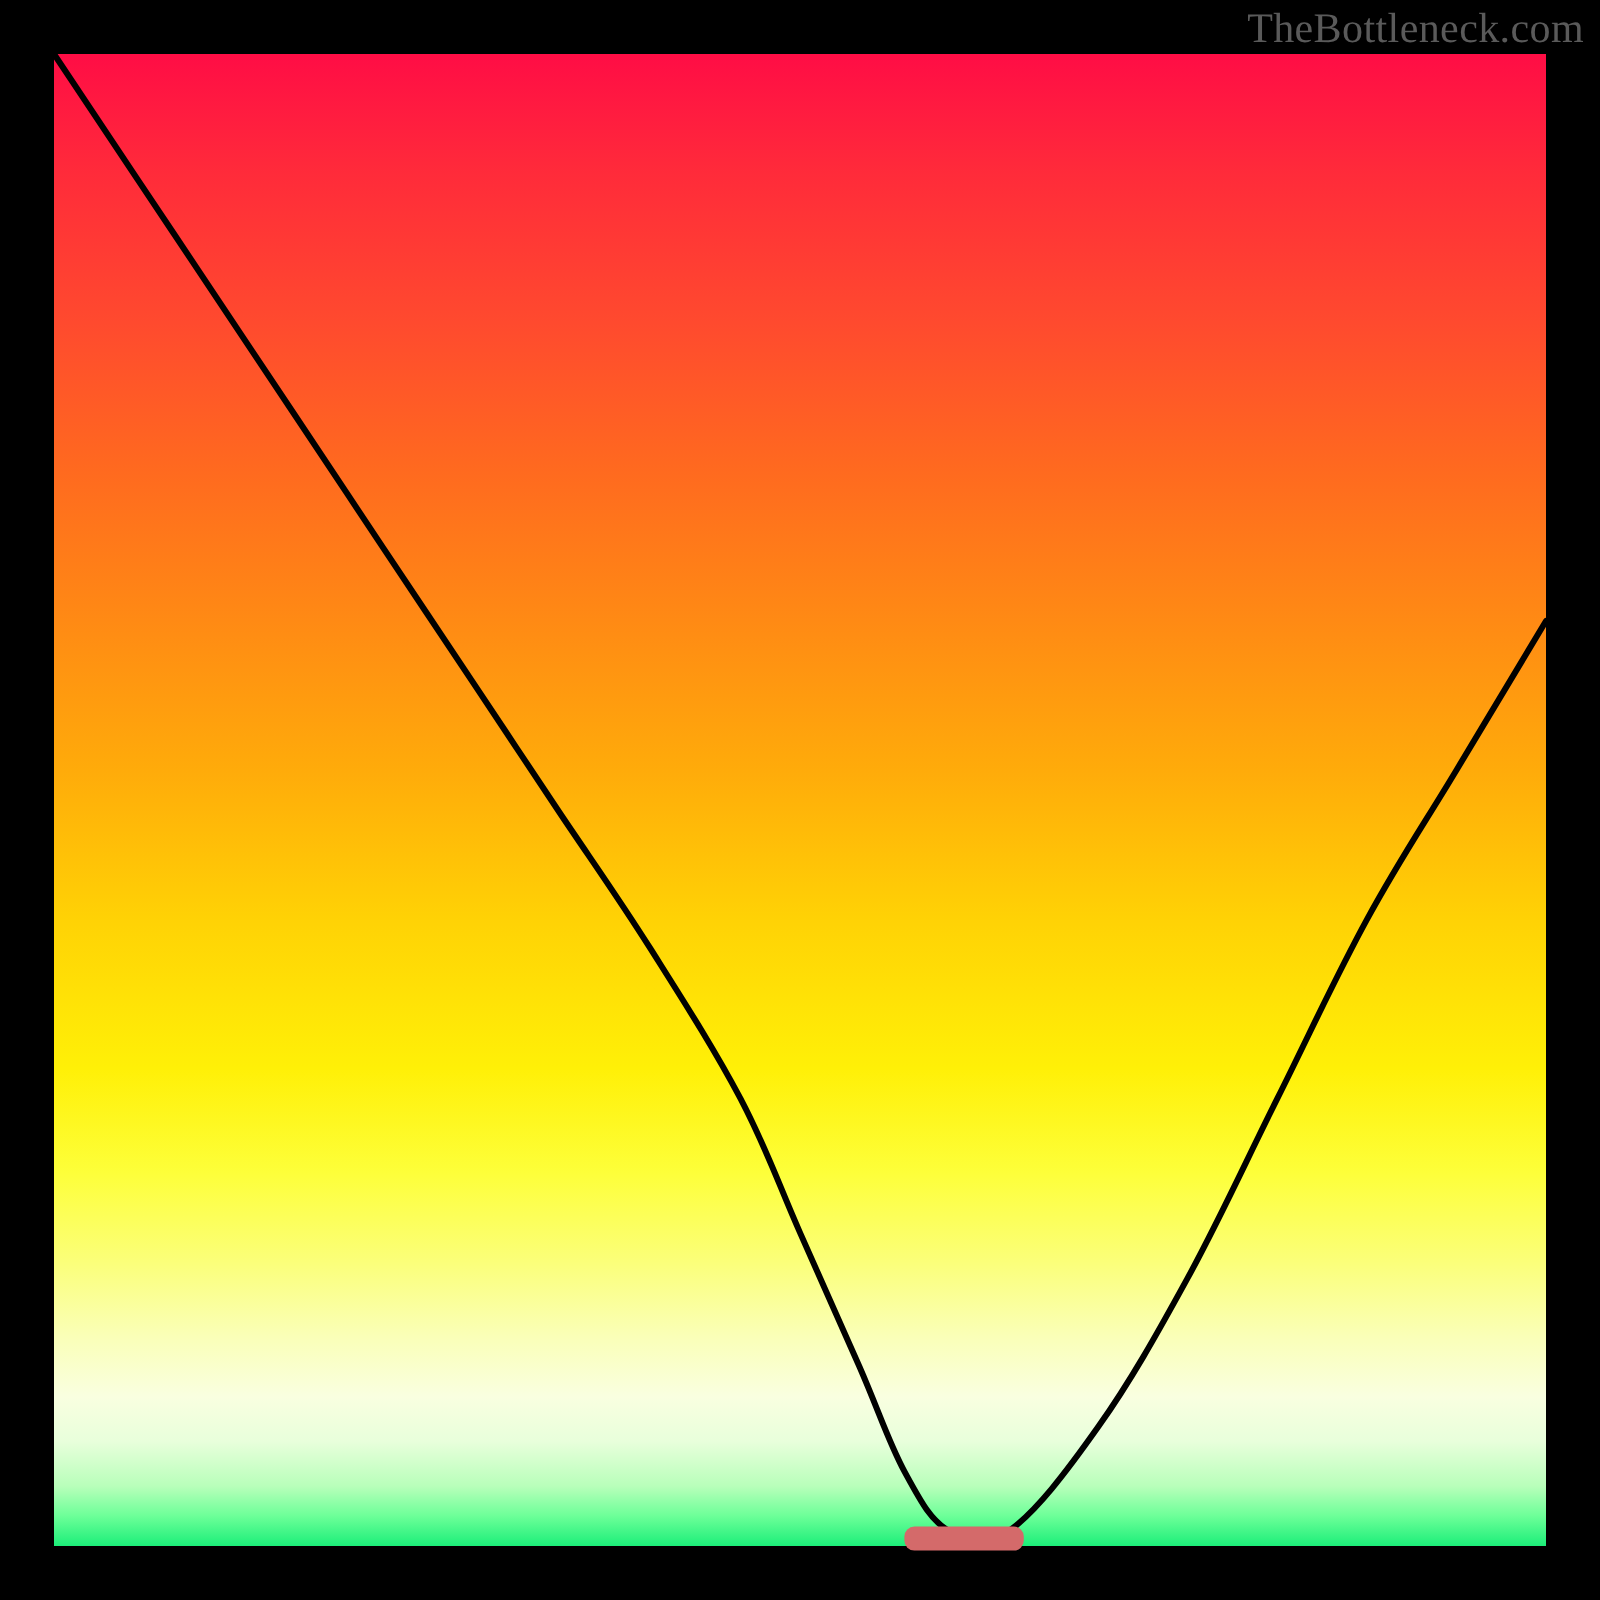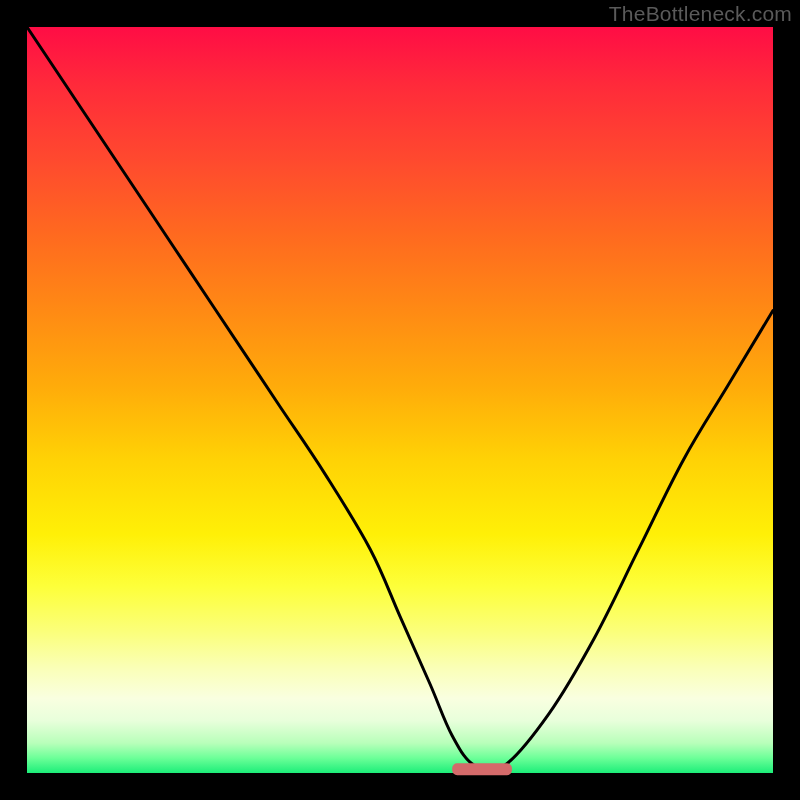--- a/index.html
+++ b/index.html
@@ -50,21 +50,21 @@
     top: 27px;
     width: 746px;
     height: 746px;
     overflow: visible;
   }
   .watermark {
     position: absolute;
     top: 2px;
     right: 8px;
     color: #5a5a5a;
-    font-family: Liberation Sans, sans-serif;
+    font-family: Liberation Serif, serif;
     font-size: 21px;
     letter-spacing: 0.2px;
   }
 </style>
 </head>
 <body>
 
 <div class="frame">
   <div class="plot-area"></div>
 

